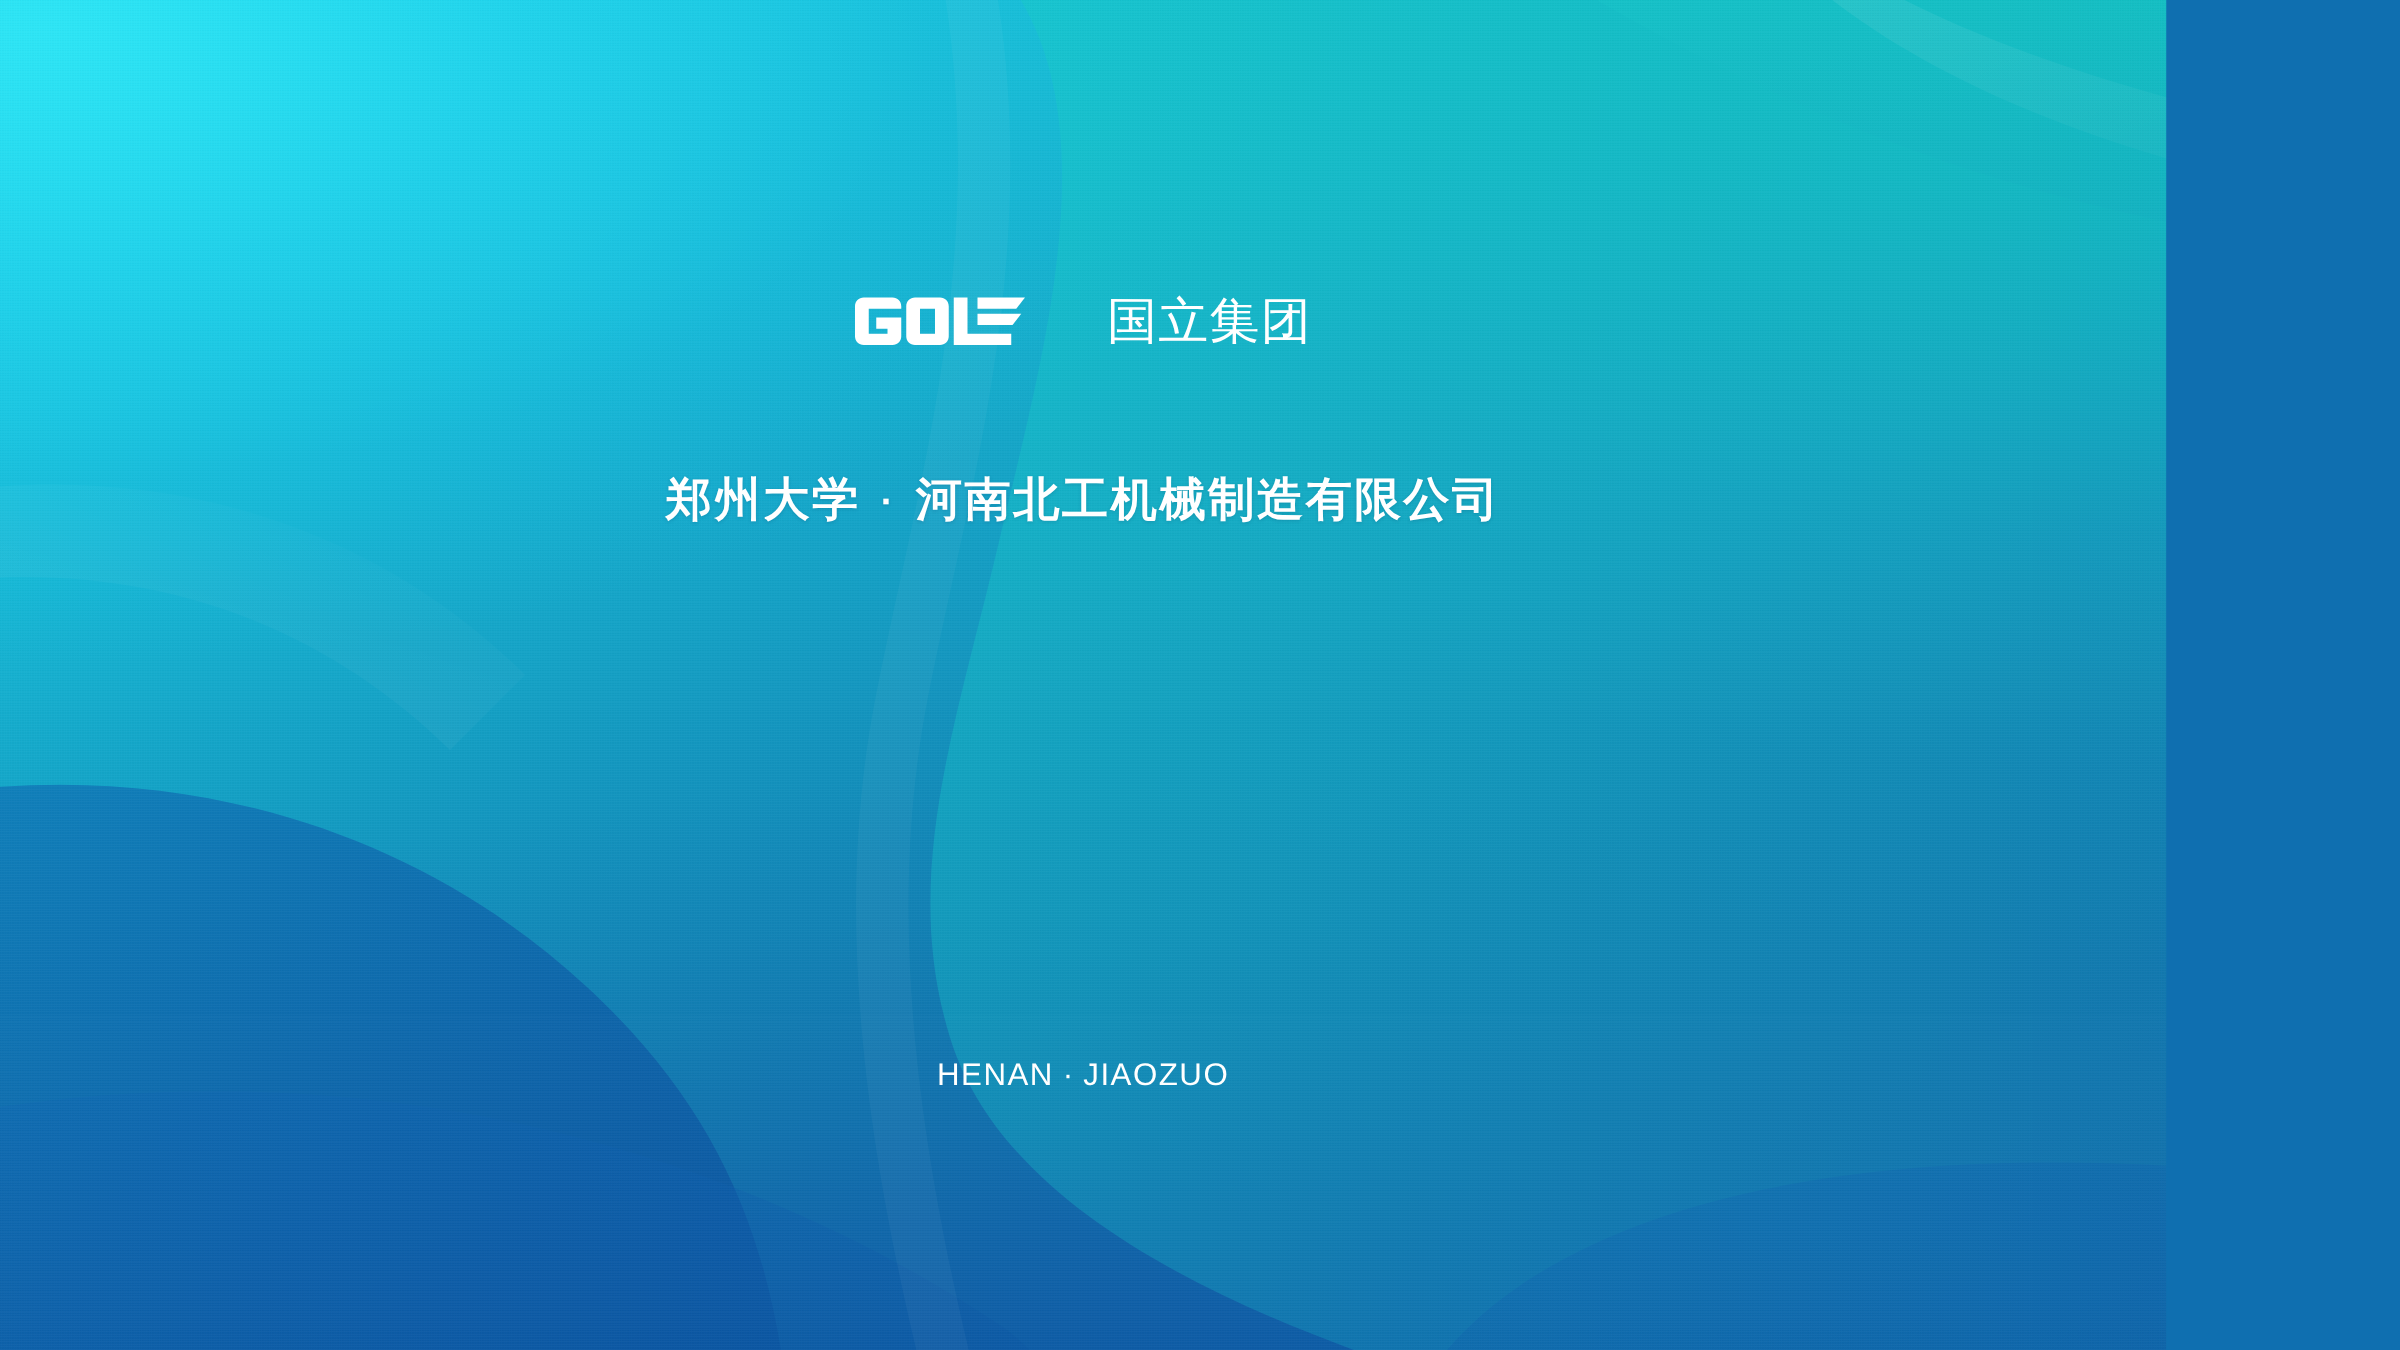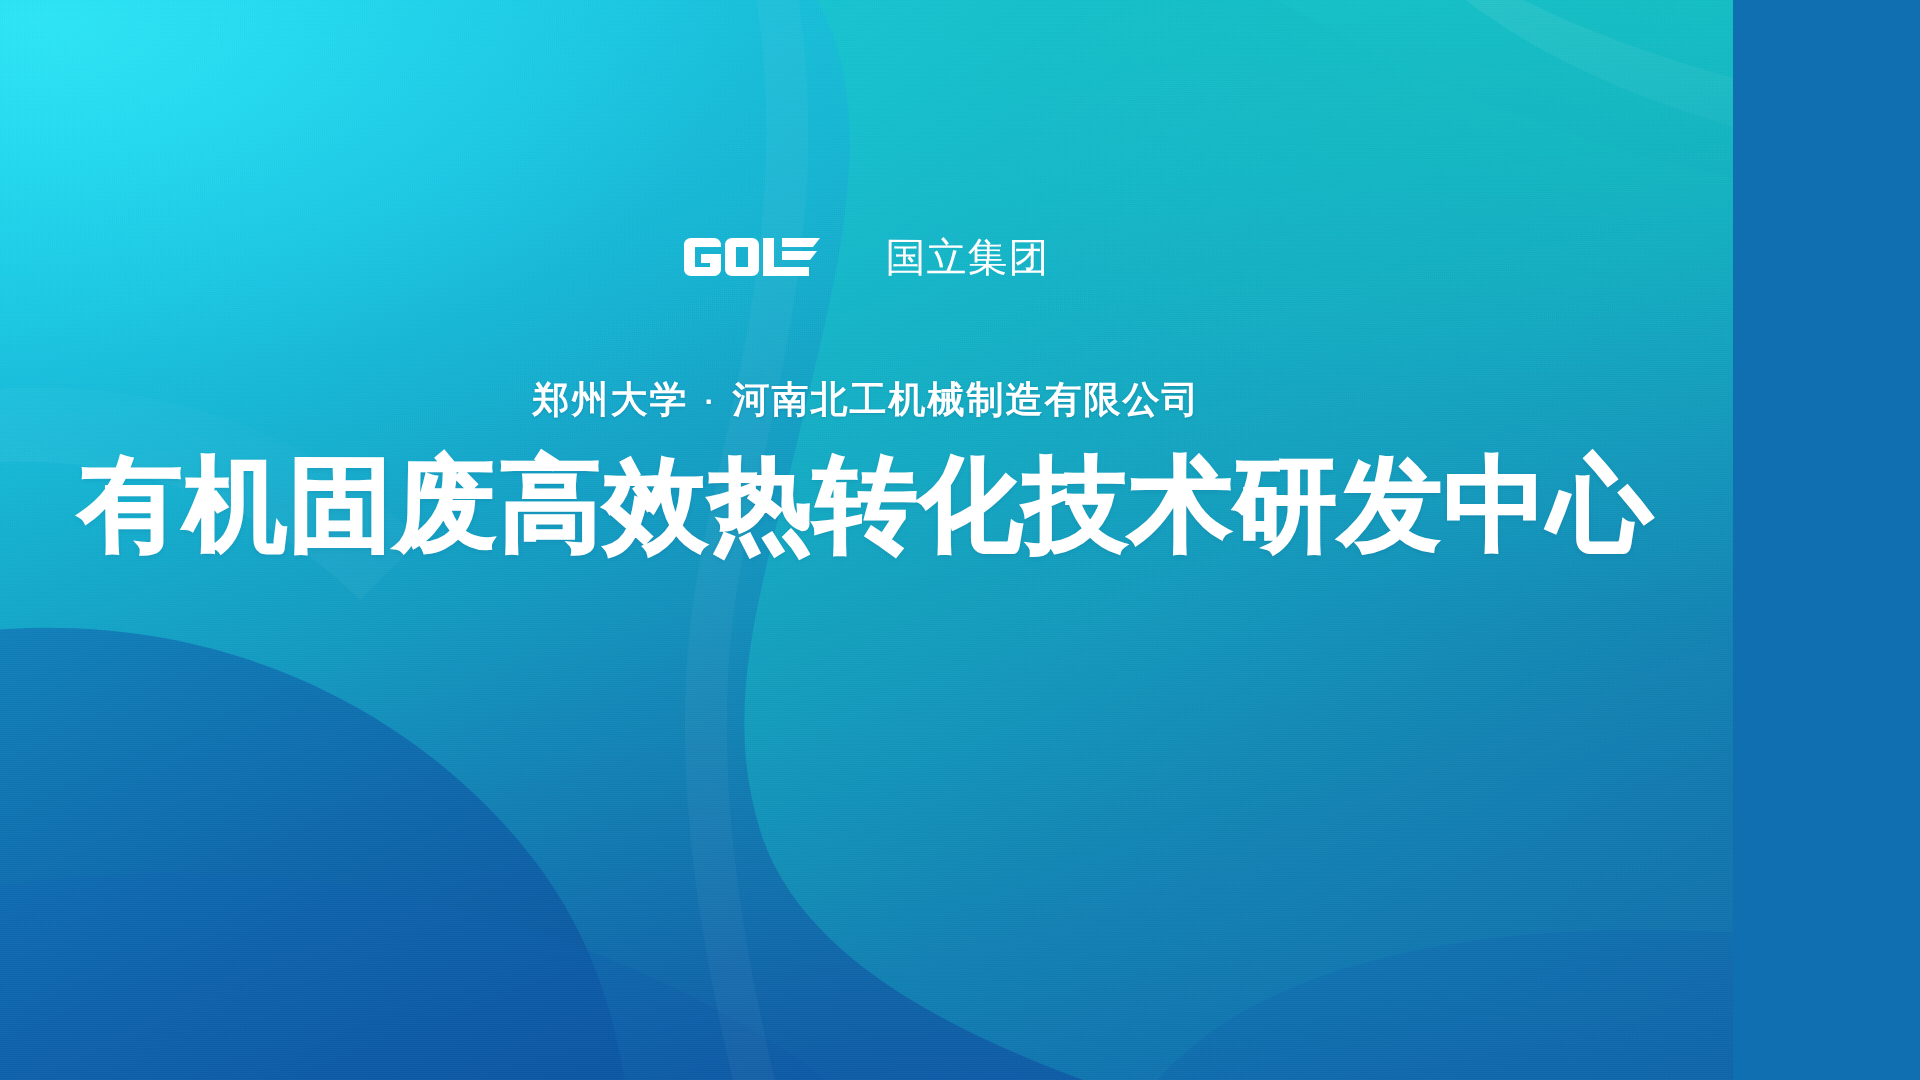--- a/index.html
+++ b/index.html
@@ -318,18 +318,20 @@
         </g>
       </svg>
       <span class="logo-cn">国立集团</span>
     </div>
 
     <div class="subtitle">
       <span>郑州大学</span><span class="dot-sep">·</span><span>河南北工机械制造有限公司</span>
     </div>
 
     <div class="title-block">
-      <span class="title-line">有机固废高效热转化技术研发中心</span>
     </div>
 
+    <div class="footer-en">
+      <span>HENAN</span><span class="dot-sep">·</span><span>JIAOZUO</span>
+    </div>
 
   </div>
 </div>
 
 </body></html>

